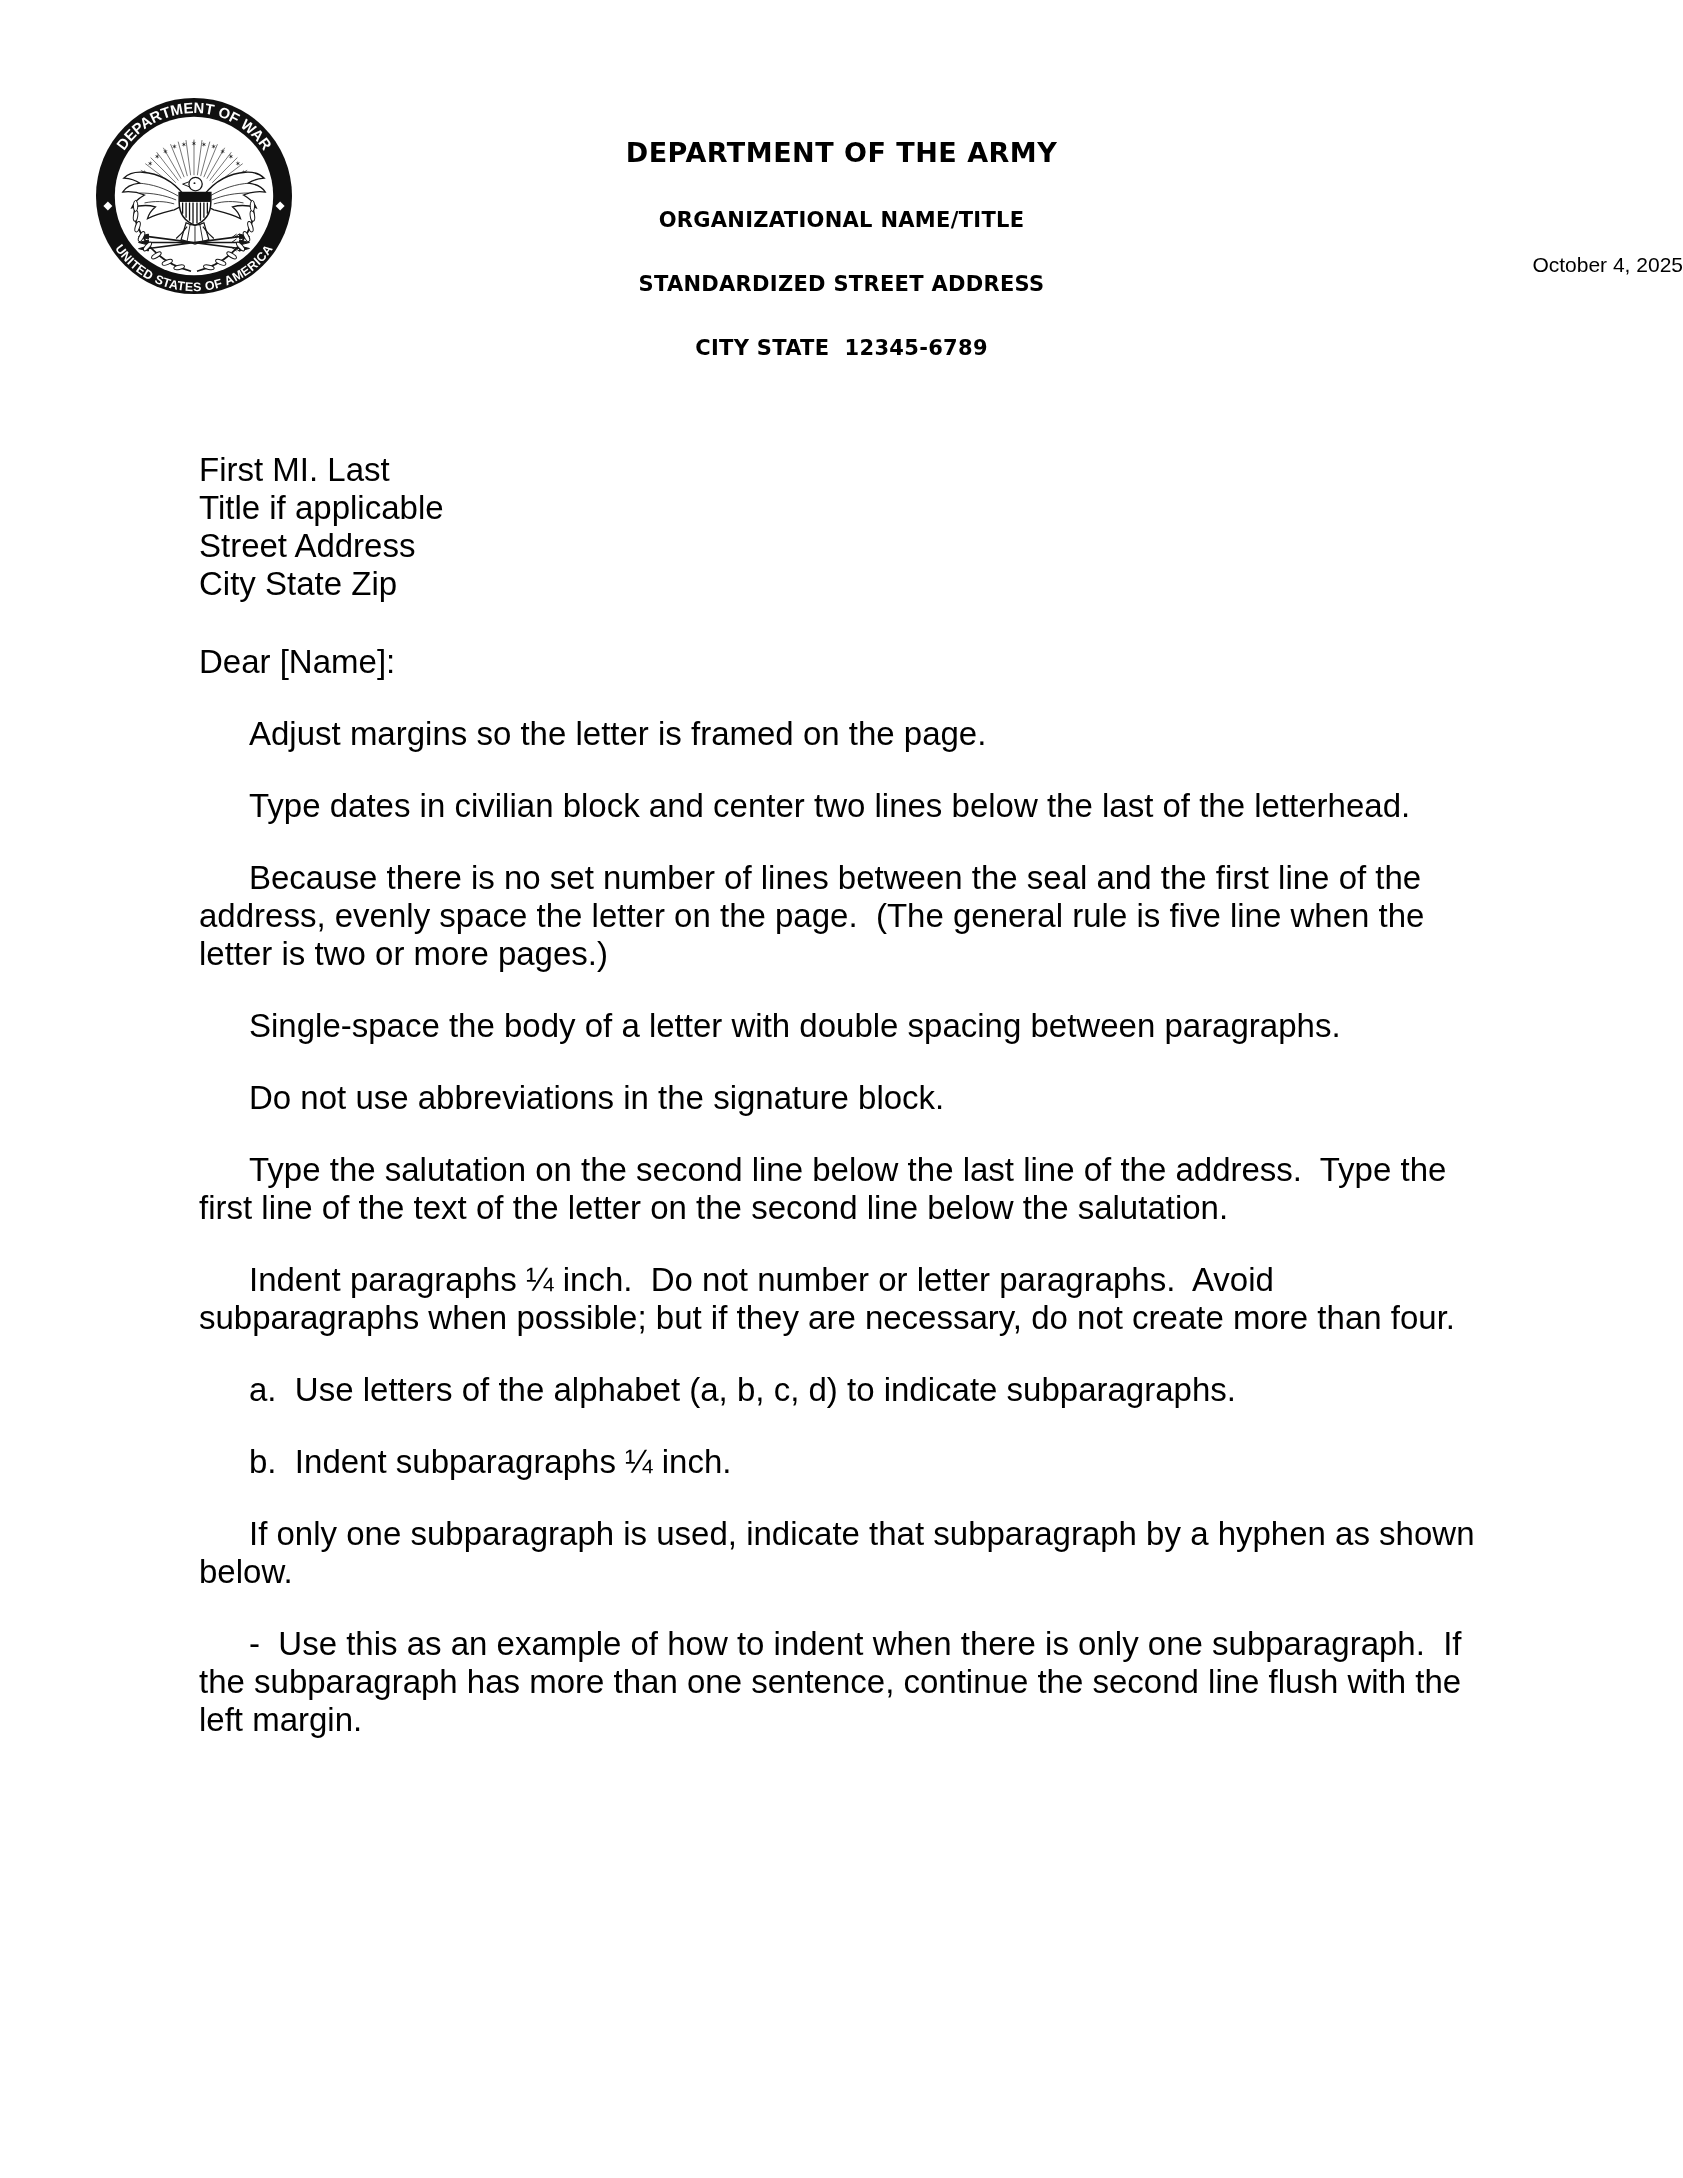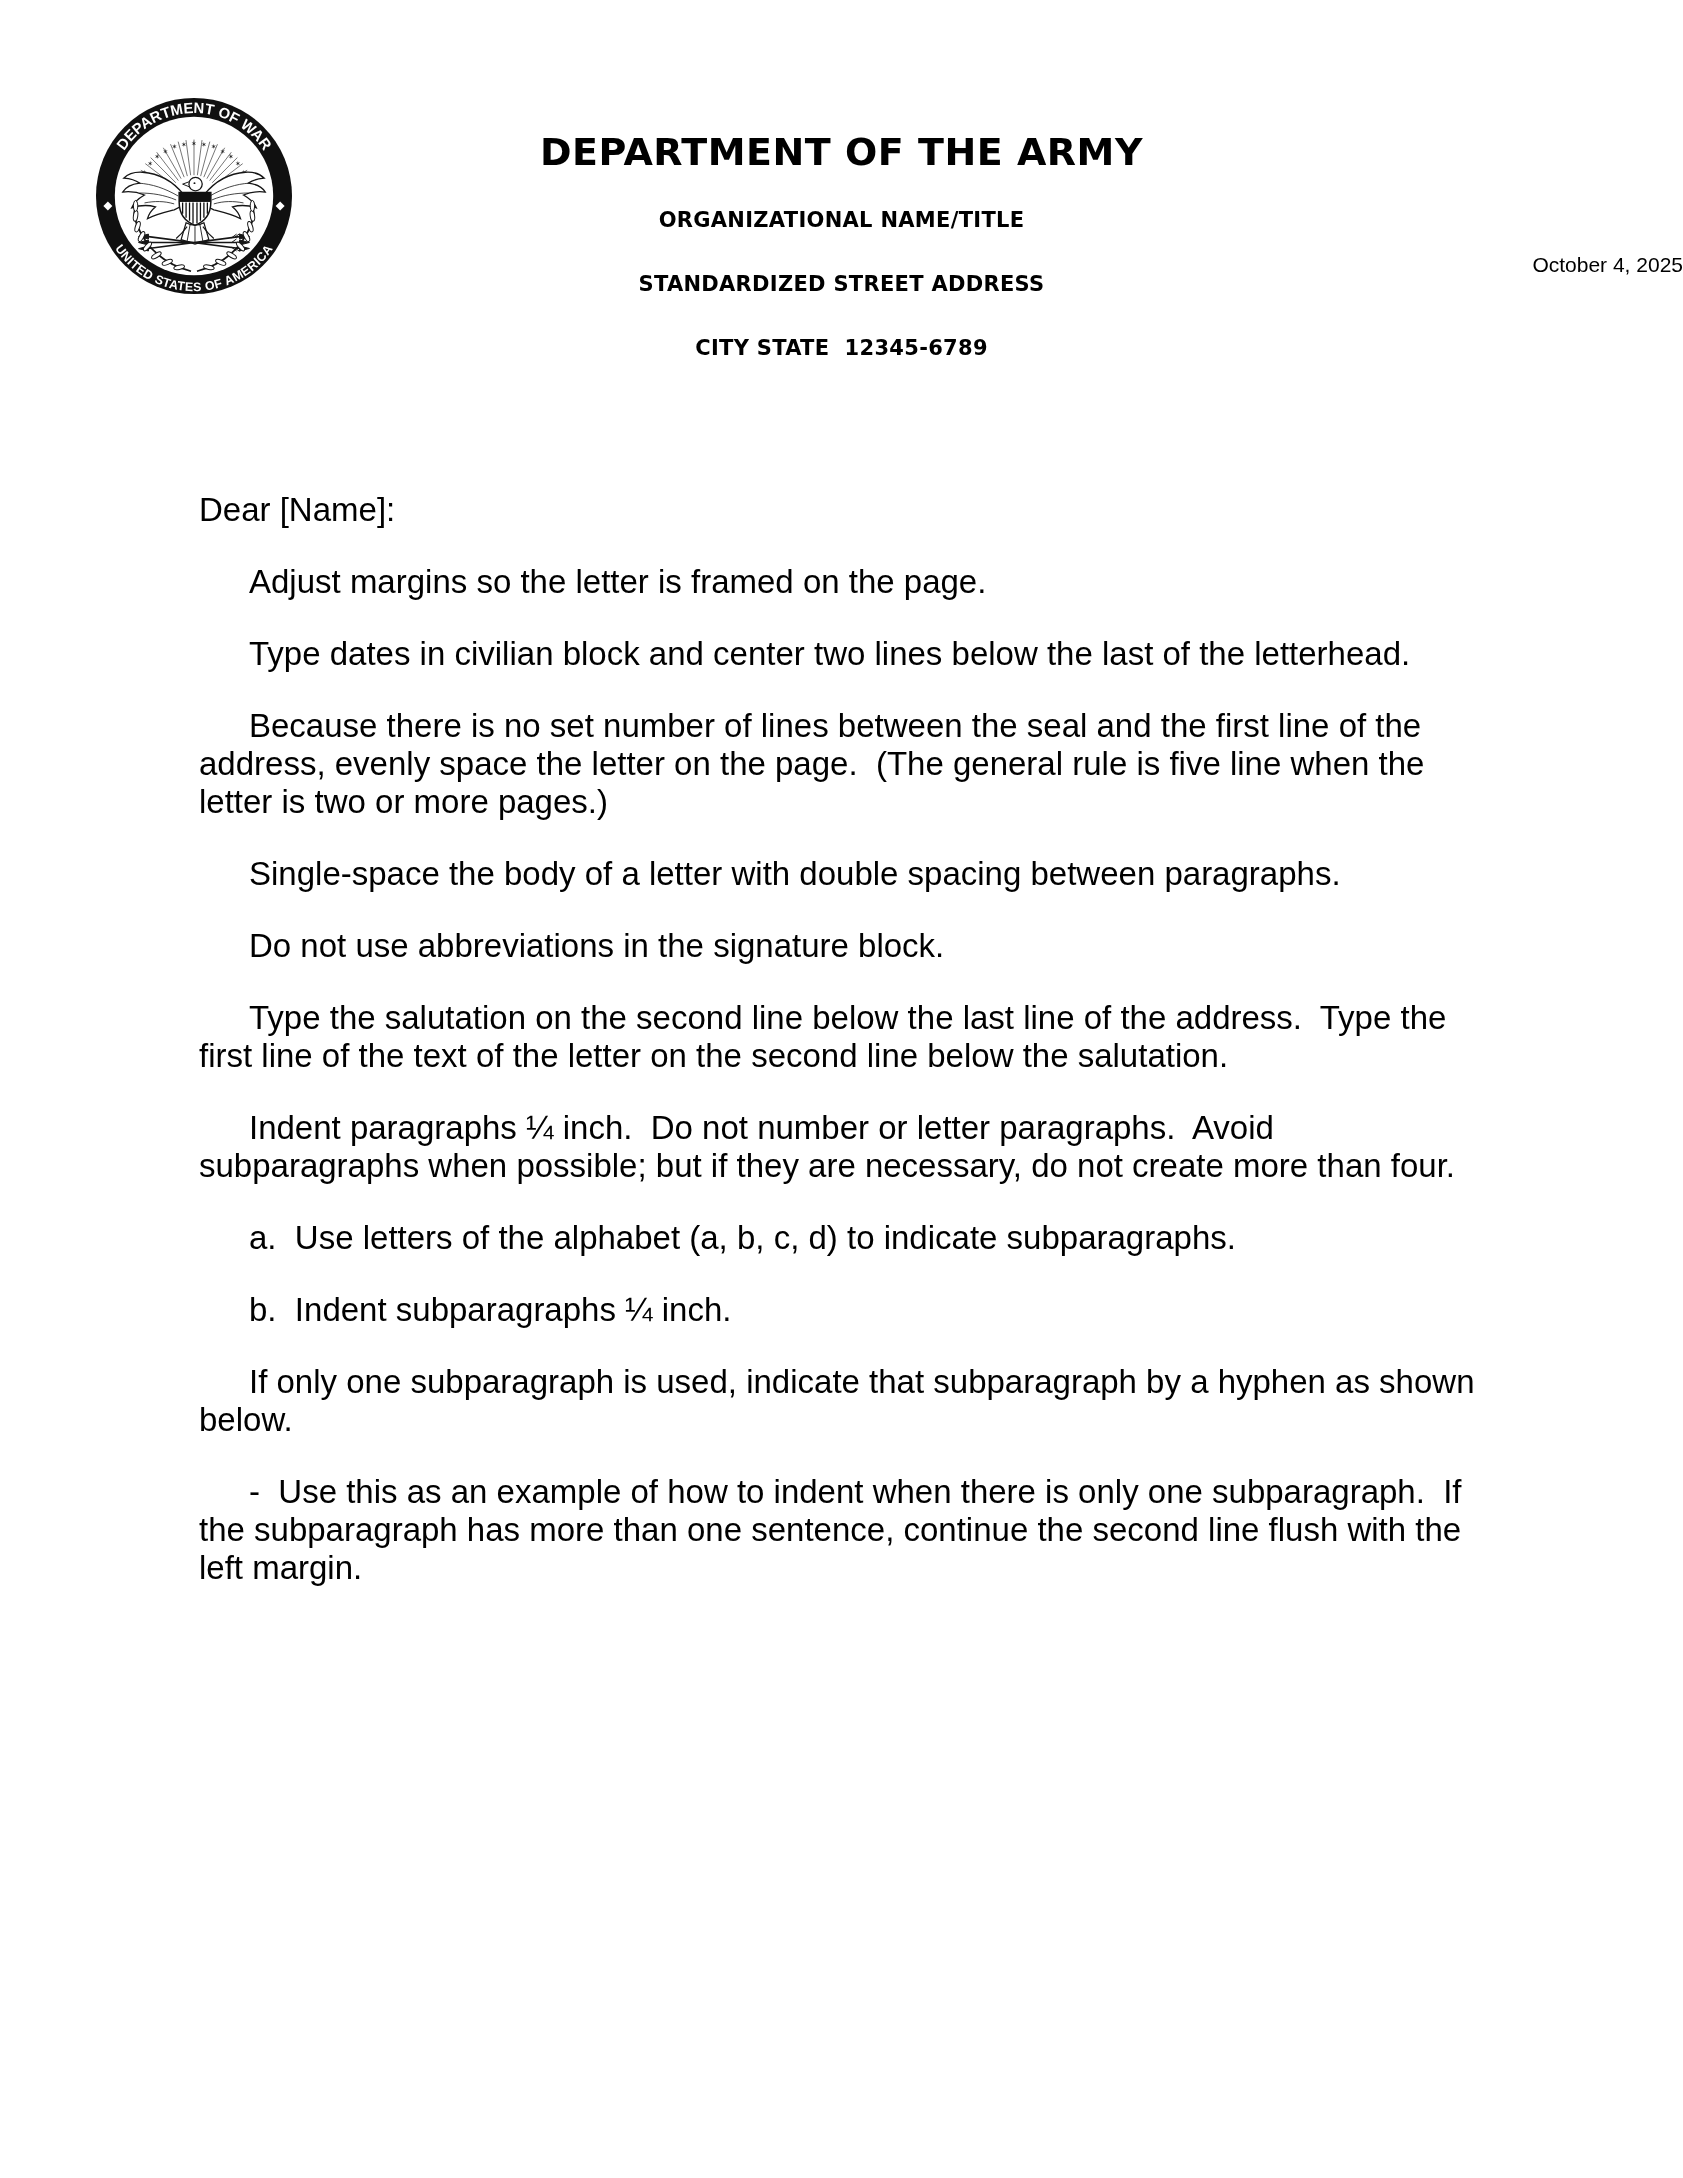--- a/index.html
+++ b/index.html
@@ -23,21 +23,21 @@
     position: absolute;
     left: 0;
     top: 98px;
     width: 100%;
     text-align: center;
     font-family: "DejaVu Sans", sans-serif;
     font-weight: bold;
     white-space: pre;
   }
   .lh-title {
-    font-size: 38px;
+    font-size: 27px;
     line-height: 33px;
     letter-spacing: 0.5px;
   }
   .lh-sub {
     font-size: 21px;
     line-height: 26px;
     letter-spacing: 0.3px;
   }
   .date-line {
     position: absolute;
@@ -189,20 +189,24 @@
   <div class="letterhead">
     <div class="lh-title">DEPARTMENT OF THE ARMY</div>
     <div class="lh-sub">ORGANIZATIONAL NAME/TITLE</div>
     <div class="lh-sub">STANDARDIZED STREET ADDRESS</div>
     <div class="lh-sub">CITY STATE  12345-6789</div>
   </div>
 
   <div class="date-line">October 4, 2025</div>
 
   <div class="body-text">
+    <div class="recipient">First MI. Last
+Title if applicable
+Street Address
+City State Zip</div>
     <div class="salutation">Dear [Name]:</div>
     <p class="para">Adjust margins so the letter is framed on the page.</p>
     <p class="para">Type dates in civilian block and center two lines below the last of the letterhead.</p>
     <p class="para">Because there is no set number of lines between the seal and the first line of the
 address, evenly space the letter on the page.  (The general rule is five line when the
 letter is two or more pages.)</p>
     <p class="para">Single-space the body of a letter with double spacing between paragraphs.</p>
     <p class="para">Do not use abbreviations in the signature block.</p>
     <p class="para">Type the salutation on the second line below the last line of the address.  Type the
 first line of the text of the letter on the second line below the salutation.</p>

